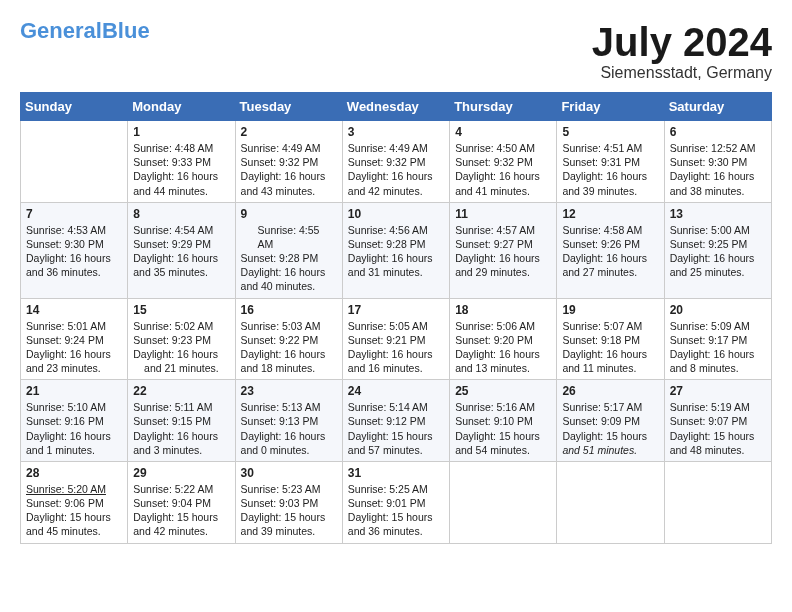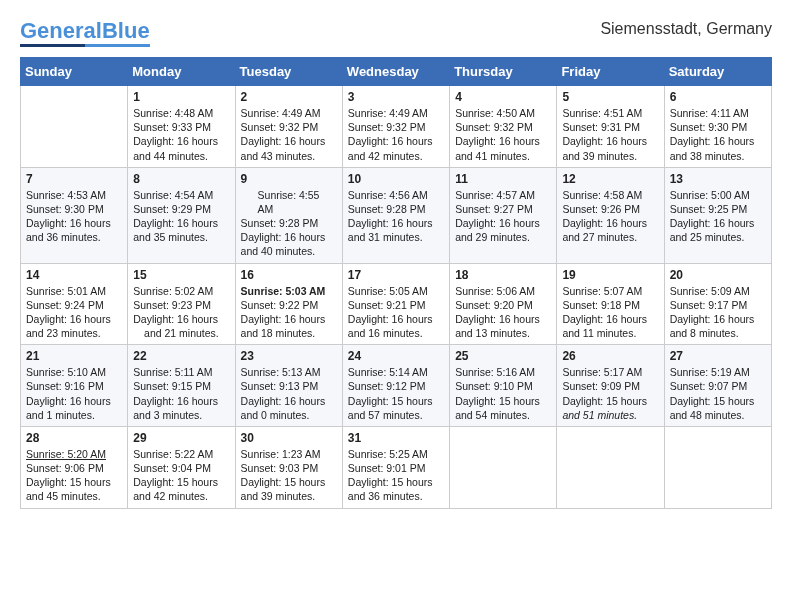--- a/index.html
+++ b/index.html
@@ -11,21 +11,21 @@
       padding: 20px;
     }
     .header {
       display: flex;
       justify-content: space-between;
       align-items: flex-start;
       margin-bottom: 10px;
     }
     .logo {
       display: flex;
-      flex-direction: column;
+      flex-direction: row;
       align-items: flex-start;
     }
     .logo-text {
       font-size: 22px;
       font-weight: bold;
       color: #1a3a6b;
       line-height: 1;
     }
     .logo-text span {
       color: #4a90d9;
@@ -93,20 +93,21 @@
 <body>
 
 <div class="header">
   <div class="logo">
     <div class="logo-text">
       <span>General</span><span style="color:#4a90d9">Blue</span>
     </div>
     <div class="logo-underline"></div>
   </div>
   <div class="title-section">
+    <div class="month-title">July 2024</div>
     <div class="location">Siemensstadt, Germany</div>
   </div>
 </div>
 
 <table class="calendar-table">
   <thead>
     <tr>
     <th>Sunday</th>
         <th>Monday</th>
         <th>Tuesday</th>
@@ -149,21 +150,21 @@
         </td>
         <td>
           <span class="day-number">5</span>
           <span style="display: block; line-height: 1.35;">Sunrise: 4:51 AM</span>
           <span style="display: block; line-height: 1.35;">Sunset: 9:31 PM</span>
           <span style="display: block; line-height: 1.35;">Daylight: 16 hours</span>
           <span style="display: block; line-height: 1.35;">and 39 minutes.</span>
         </td>
         <td>
           <span class="day-number">6</span>
-          <span style="display: block; line-height: 1.35;">Sunrise: 4:11 AM</span>
+          <span style="display: block; line-height: 1.35;">Sunrise: 12:52 AM</span>
           <span style="display: block; line-height: 1.35;">Sunset: 9:30 PM</span>
           <span style="display: block; line-height: 1.35;">Daylight: 16 hours</span>
           <span style="display: block; line-height: 1.35;">and 38 minutes.</span>
         </td>
       </tr>
       <tr>
         <td>
           <span class="day-number">7</span>
           <span style="display: block; line-height: 1.35;">Sunrise: 4:53 AM</span>
           <span style="display: block; line-height: 1.35;">Sunset: 9:30 PM</span>
@@ -223,21 +224,21 @@
         </td>
         <td>
           <span class="day-number">15</span>
           <span style="display: block; line-height: 1.35;">Sunrise: 5:02 AM</span>
           <span style="display: block; line-height: 1.35;">Sunset: 9:23 PM</span>
           <span style="display: block; line-height: 1.35;">Daylight: 16 hours</span>
           <span style="display: block; line-height: 1.35; text-align: center;">and 21 minutes.</span>
         </td>
         <td>
           <span class="day-number">16</span>
-          <span style="display: block; line-height: 1.35; font-weight: bold;">Sunrise: 5:03 AM</span>
+          <span style="display: block; line-height: 1.35;">Sunrise: 5:03 AM</span>
           <span style="display: block; line-height: 1.35;">Sunset: 9:22 PM</span>
           <span style="display: block; line-height: 1.35;">Daylight: 16 hours</span>
           <span style="display: block; line-height: 1.35;">and 18 minutes.</span>
         </td>
         <td>
           <span class="day-number">17</span>
           <span style="display: block; line-height: 1.35;">Sunrise: 5:05 AM</span>
           <span style="display: block; line-height: 1.35;">Sunset: 9:21 PM</span>
           <span style="display: block; line-height: 1.35;">Daylight: 16 hours</span>
           <span style="display: block; line-height: 1.35;">and 16 minutes.</span>
@@ -325,21 +326,21 @@
         </td>
         <td>
           <span class="day-number">29</span>
           <span style="display: block; line-height: 1.35;">Sunrise: 5:22 AM</span>
           <span style="display: block; line-height: 1.35;">Sunset: 9:04 PM</span>
           <span style="display: block; line-height: 1.35;">Daylight: 15 hours</span>
           <span style="display: block; line-height: 1.35;">and 42 minutes.</span>
         </td>
         <td>
           <span class="day-number">30</span>
-          <span style="display: block; line-height: 1.35;">Sunrise: 1:23 AM</span>
+          <span style="display: block; line-height: 1.35;">Sunrise: 5:23 AM</span>
           <span style="display: block; line-height: 1.35;">Sunset: 9:03 PM</span>
           <span style="display: block; line-height: 1.35;">Daylight: 15 hours</span>
           <span style="display: block; line-height: 1.35;">and 39 minutes.</span>
         </td>
         <td>
           <span class="day-number">31</span>
           <span style="display: block; line-height: 1.35;">Sunrise: 5:25 AM</span>
           <span style="display: block; line-height: 1.35;">Sunset: 9:01 PM</span>
           <span style="display: block; line-height: 1.35;">Daylight: 15 hours</span>
           <span style="display: block; line-height: 1.35;">and 36 minutes.</span>

